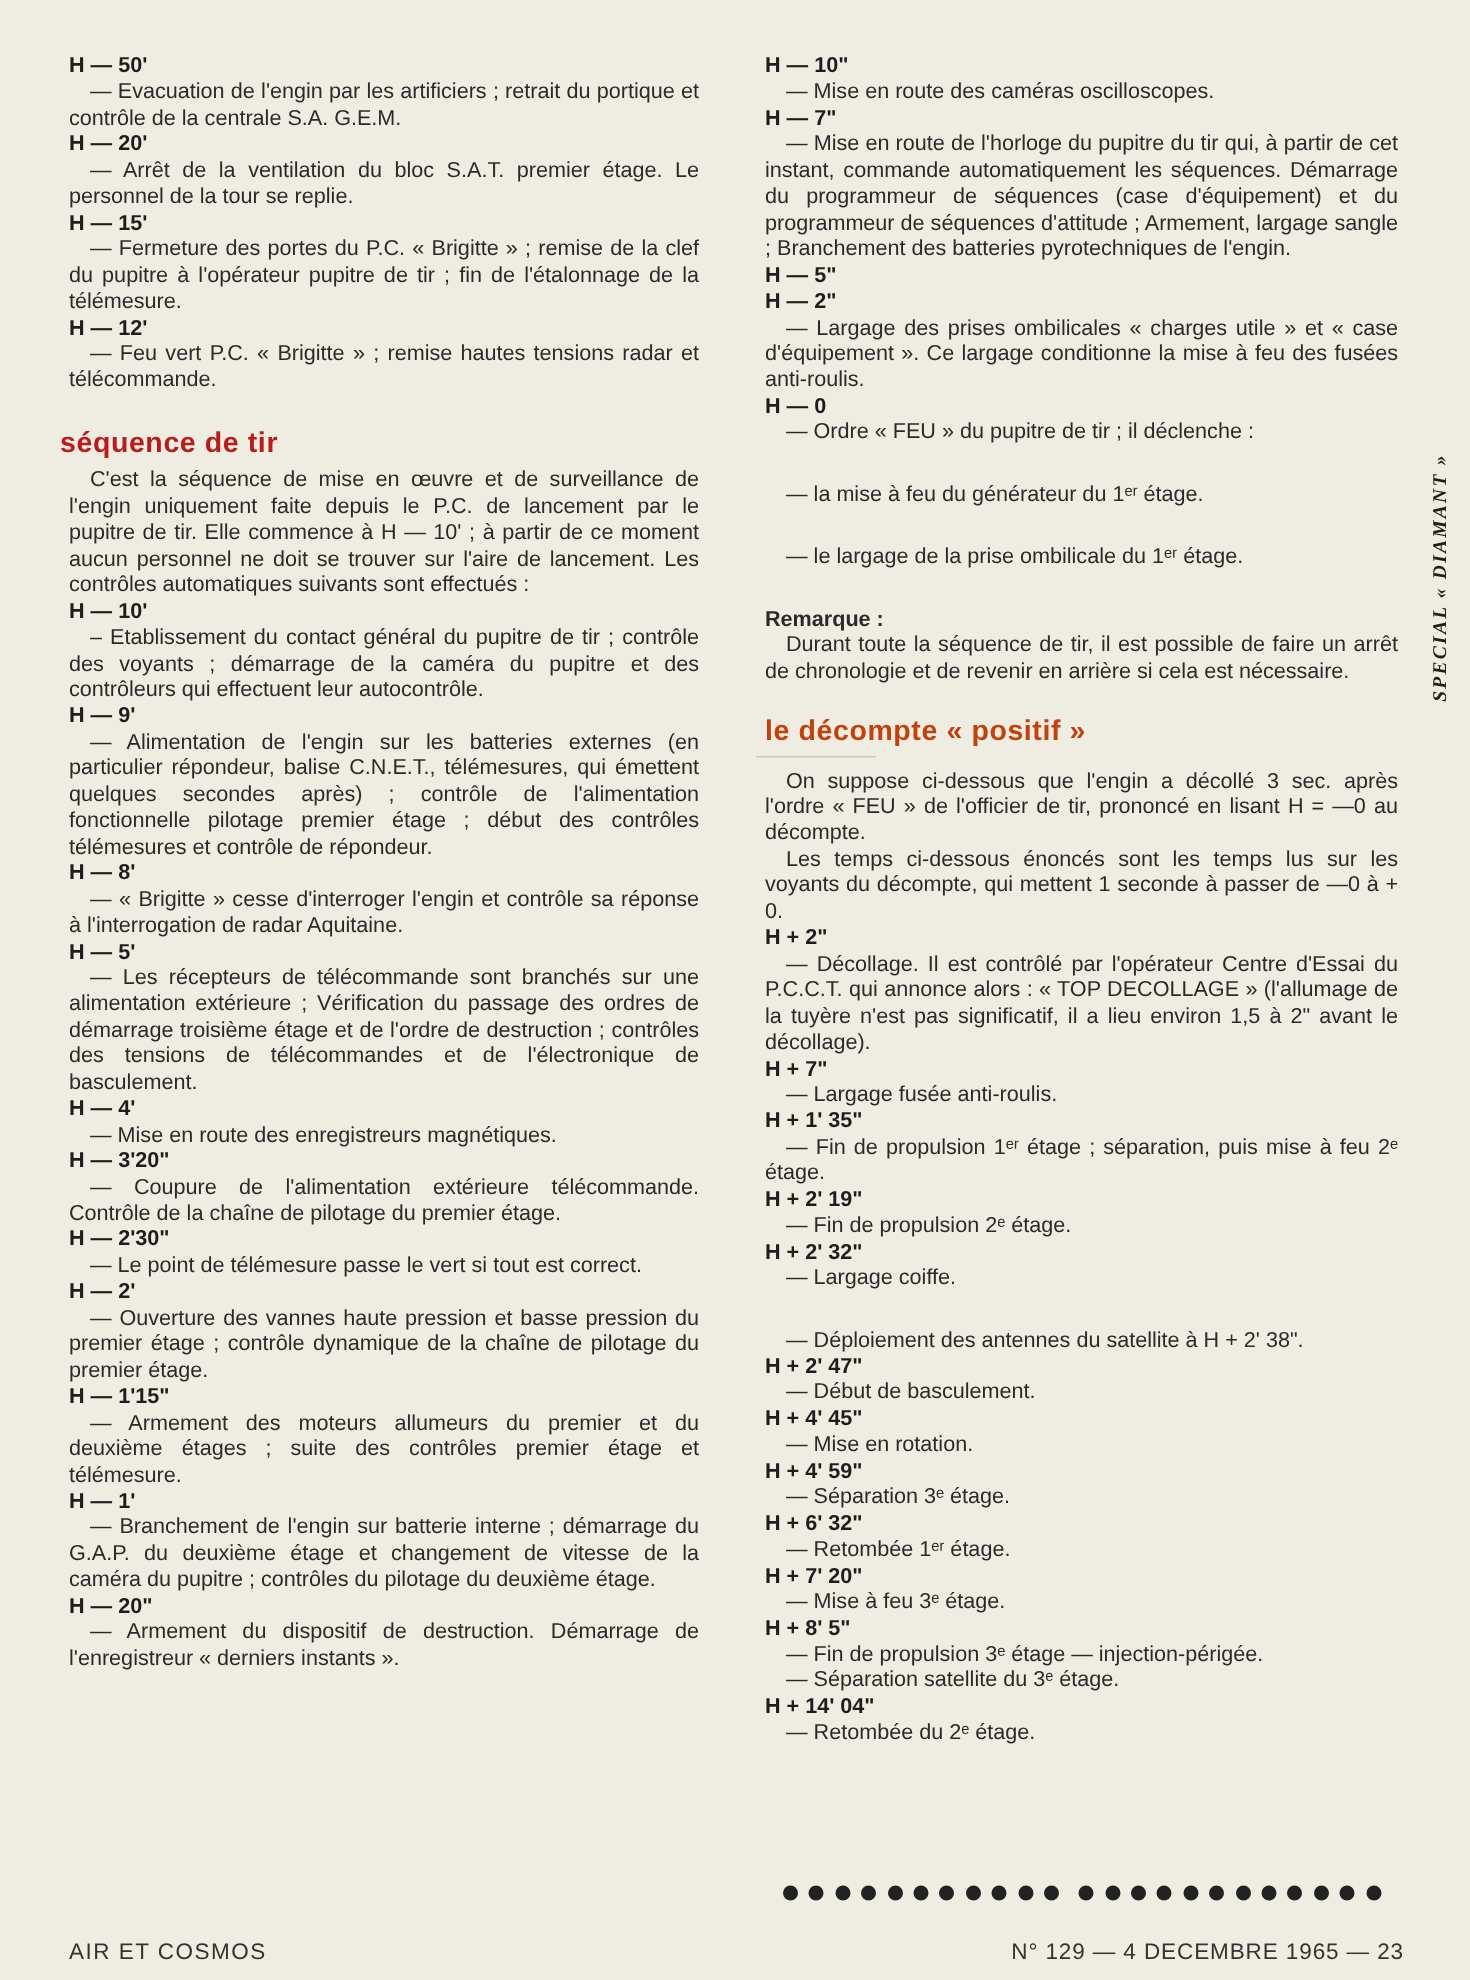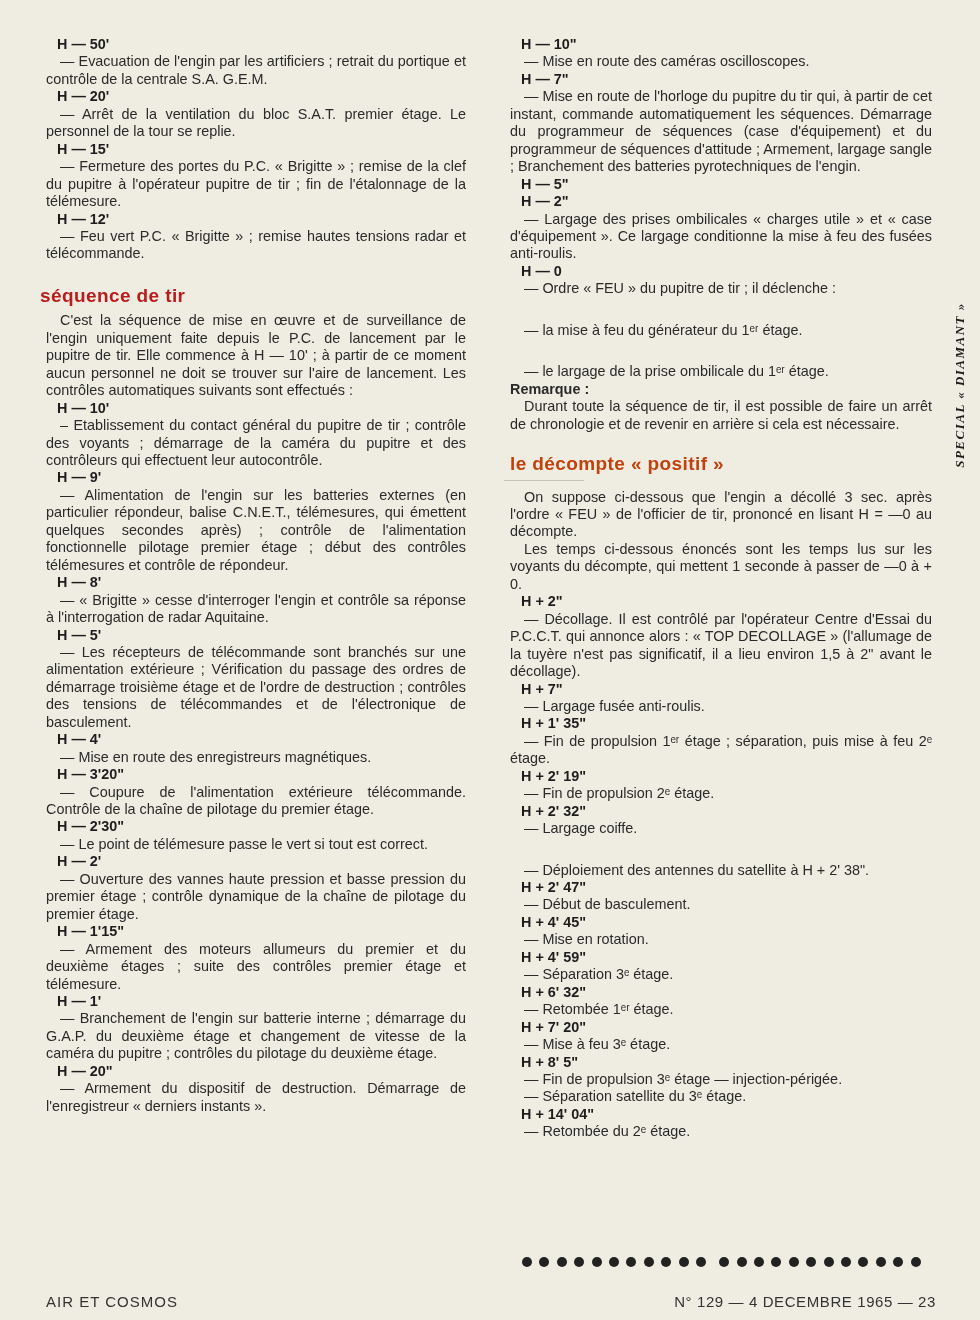--- a/index.html
+++ b/index.html
@@ -8,28 +8,28 @@
     background: #efede2;
     font-family: "Liberation Sans", sans-serif;
     color: #2a2a2a;
     position: relative;
   }
   .page { position: absolute; left: 0; top: 0; width: 980px; height: 1320px; }
   .col { position: absolute; top: 36px; font-size: 14.4px; line-height: 17.45px; text-align: justify; }
   .col.left { left: 46px; width: 420px; }
   .col.right { left: 510px; width: 422px; }
   .entry { margin: 0; }
-  .time { font-weight: bold; display: block; color: #1d1d1d; margin-left: 11px; }
+  .time { font-weight: bold; display: block; color: #1d1d1d; }
   .body { display: block; text-indent: 14px; }
   .body.sub { text-indent: 14px; margin-top: 24px; }
   .heading { font-weight: bold; font-size: 19px; letter-spacing: 0.4px; margin: 24px 0 8px -6px; color: #b91c1c; }
   .heading2 { font-weight: bold; font-size: 19px; letter-spacing: 0.4px; margin: 22px 0 16px 0; color: #c2410c; position: relative; }
   .heading2::after { content: ""; position: absolute; left: -6px; bottom: -8px; width: 80px; border-bottom: 1px solid #c8c6bb; }
   .para { display: block; text-indent: 14px; }
-  .remark-label { font-weight: bold; display: block; }
+  .remark-label { font-weight: bold; display: block; margin-top: 24px; }
   .dots { position: absolute; left: 522px; top: 1257px; display: flex; gap: 7.4px; }
   .dot { width: 10px; height: 10px; border-radius: 50%; background: #222; display: inline-block; }
   .dot.gap { margin-left: 6px; }
   .footer-left { position: absolute; left: 46px; top: 1293px; font-size: 15px; letter-spacing: 1px; color: #333; }
   .footer-right { position: absolute; right: 44px; top: 1293px; font-size: 15px; letter-spacing: 0.6px; color: #333; }
   .side-label {
     position: absolute; left: 948px; top: 270px; width: 24px; height: 230px;
     display: flex; align-items: center; justify-content: center;
   }
   .side-label span {

